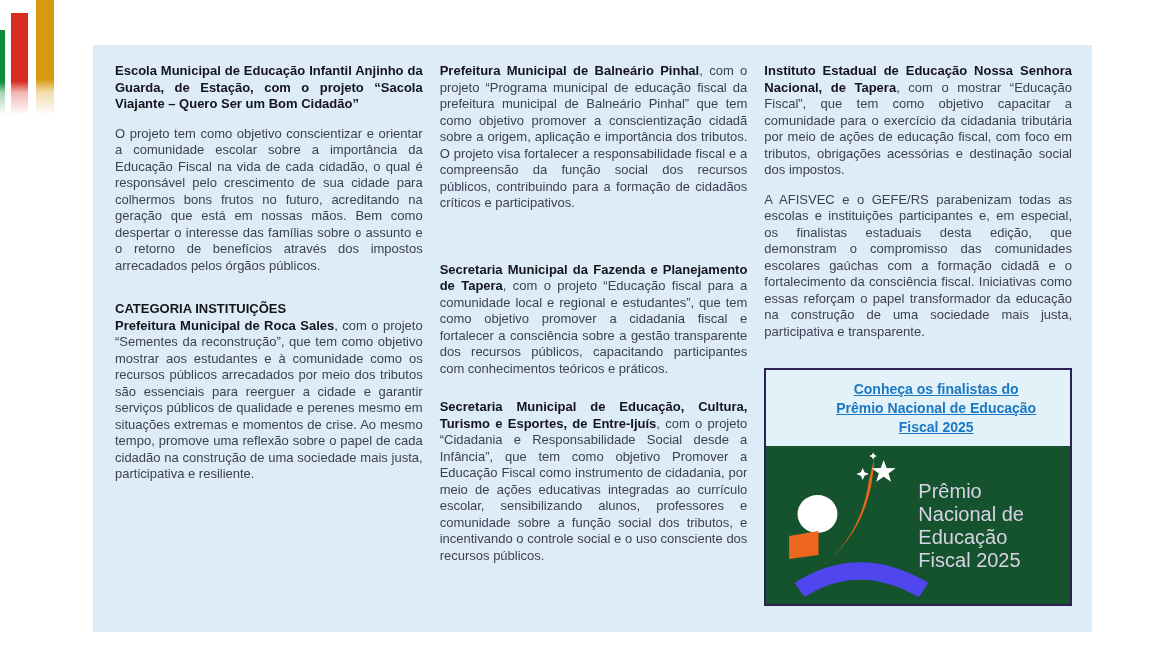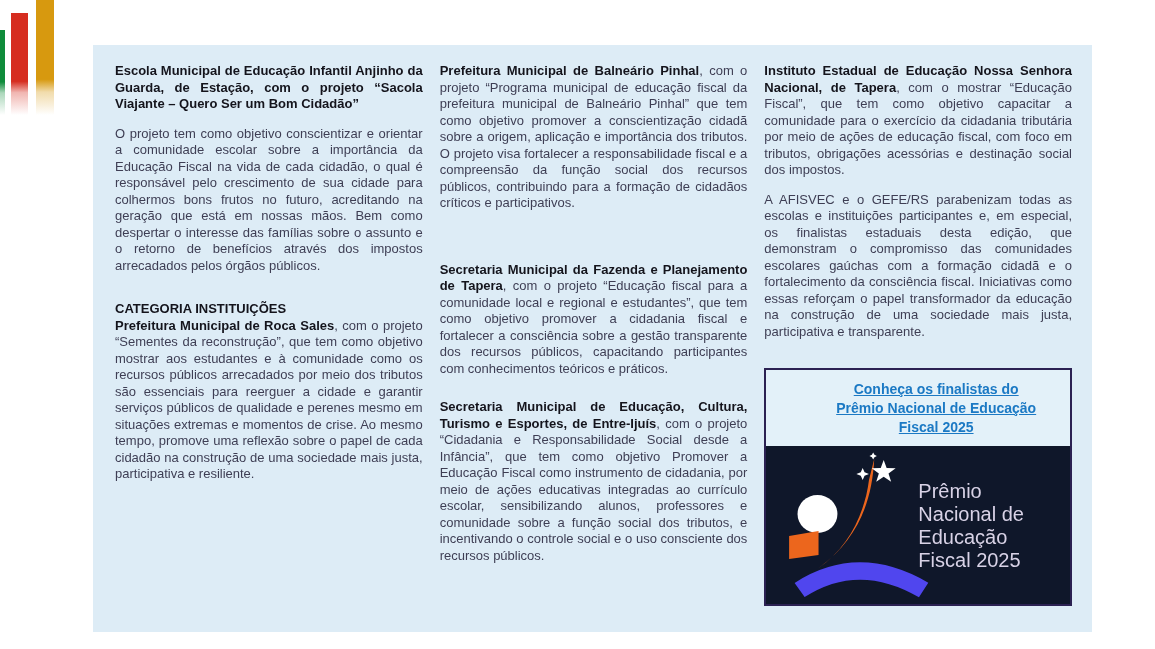--- a/index.html
+++ b/index.html
@@ -32,21 +32,21 @@
   .mb12{margin-bottom:28px}.mb13{margin-bottom:13px}.mb22{margin-bottom:22px}
   .mb27{margin-bottom:27px}.mb38{margin-bottom:50px}
 
   
   .fin-box { margin-top:1px; border:2px solid #2b2152; background:#e3f1f9; }
   .fin-top { padding:10px 26px 9px; text-align:center; }
   .fin-link {
     display:inline-block; font-weight:bold; font-size:14px; line-height:19px;
     color:#1b79c4; text-decoration:underline; cursor:pointer; text-align:center;margin-left:36px;
   }
-  .logo-panel { position:relative; height:158px; background:#0f172a; overflow:hidden; }
+  .logo-panel { position:relative; height:158px; background:#14532d; overflow:hidden; }
   .logo-panel svg { position:absolute; left:0; top:0; width:100%; height:100%; }
   .logo-text {
     position:absolute; left:152px; top:34px;
     font-size:20px; line-height:23px; color:#d8d2e6; text-align:left;
   }
 </style>
 </head>
 <body>
 
 <div class="stage">

